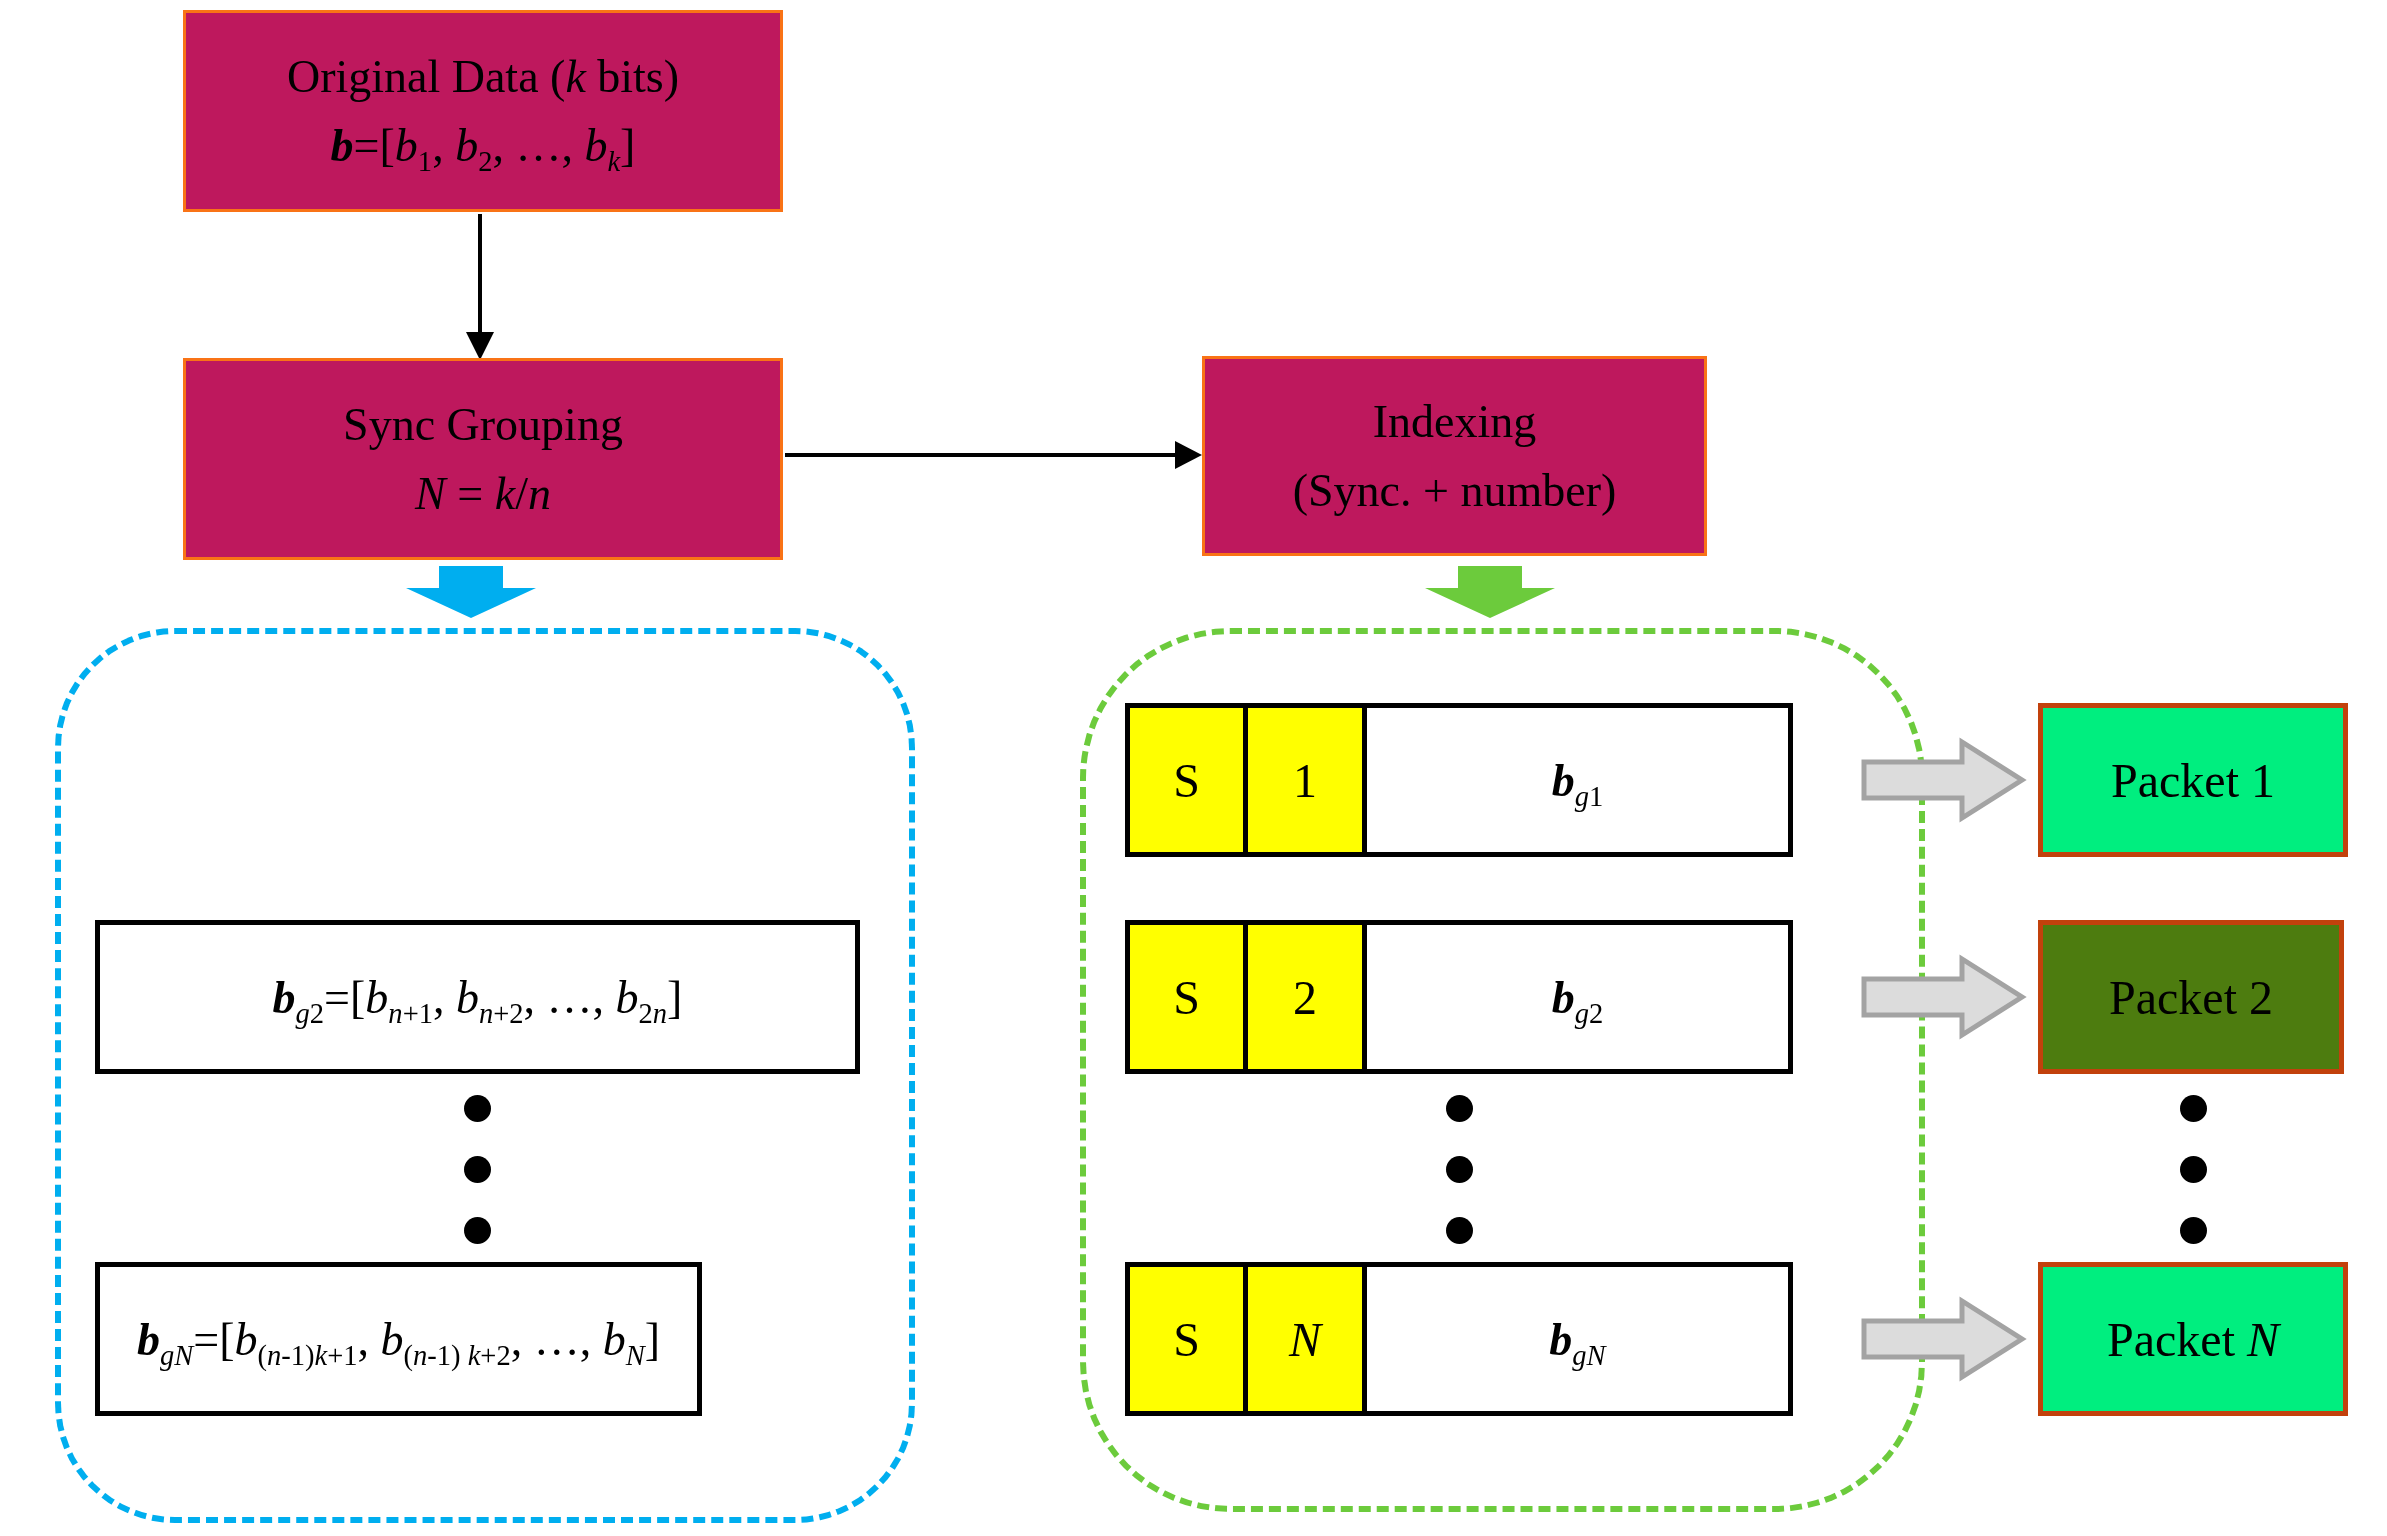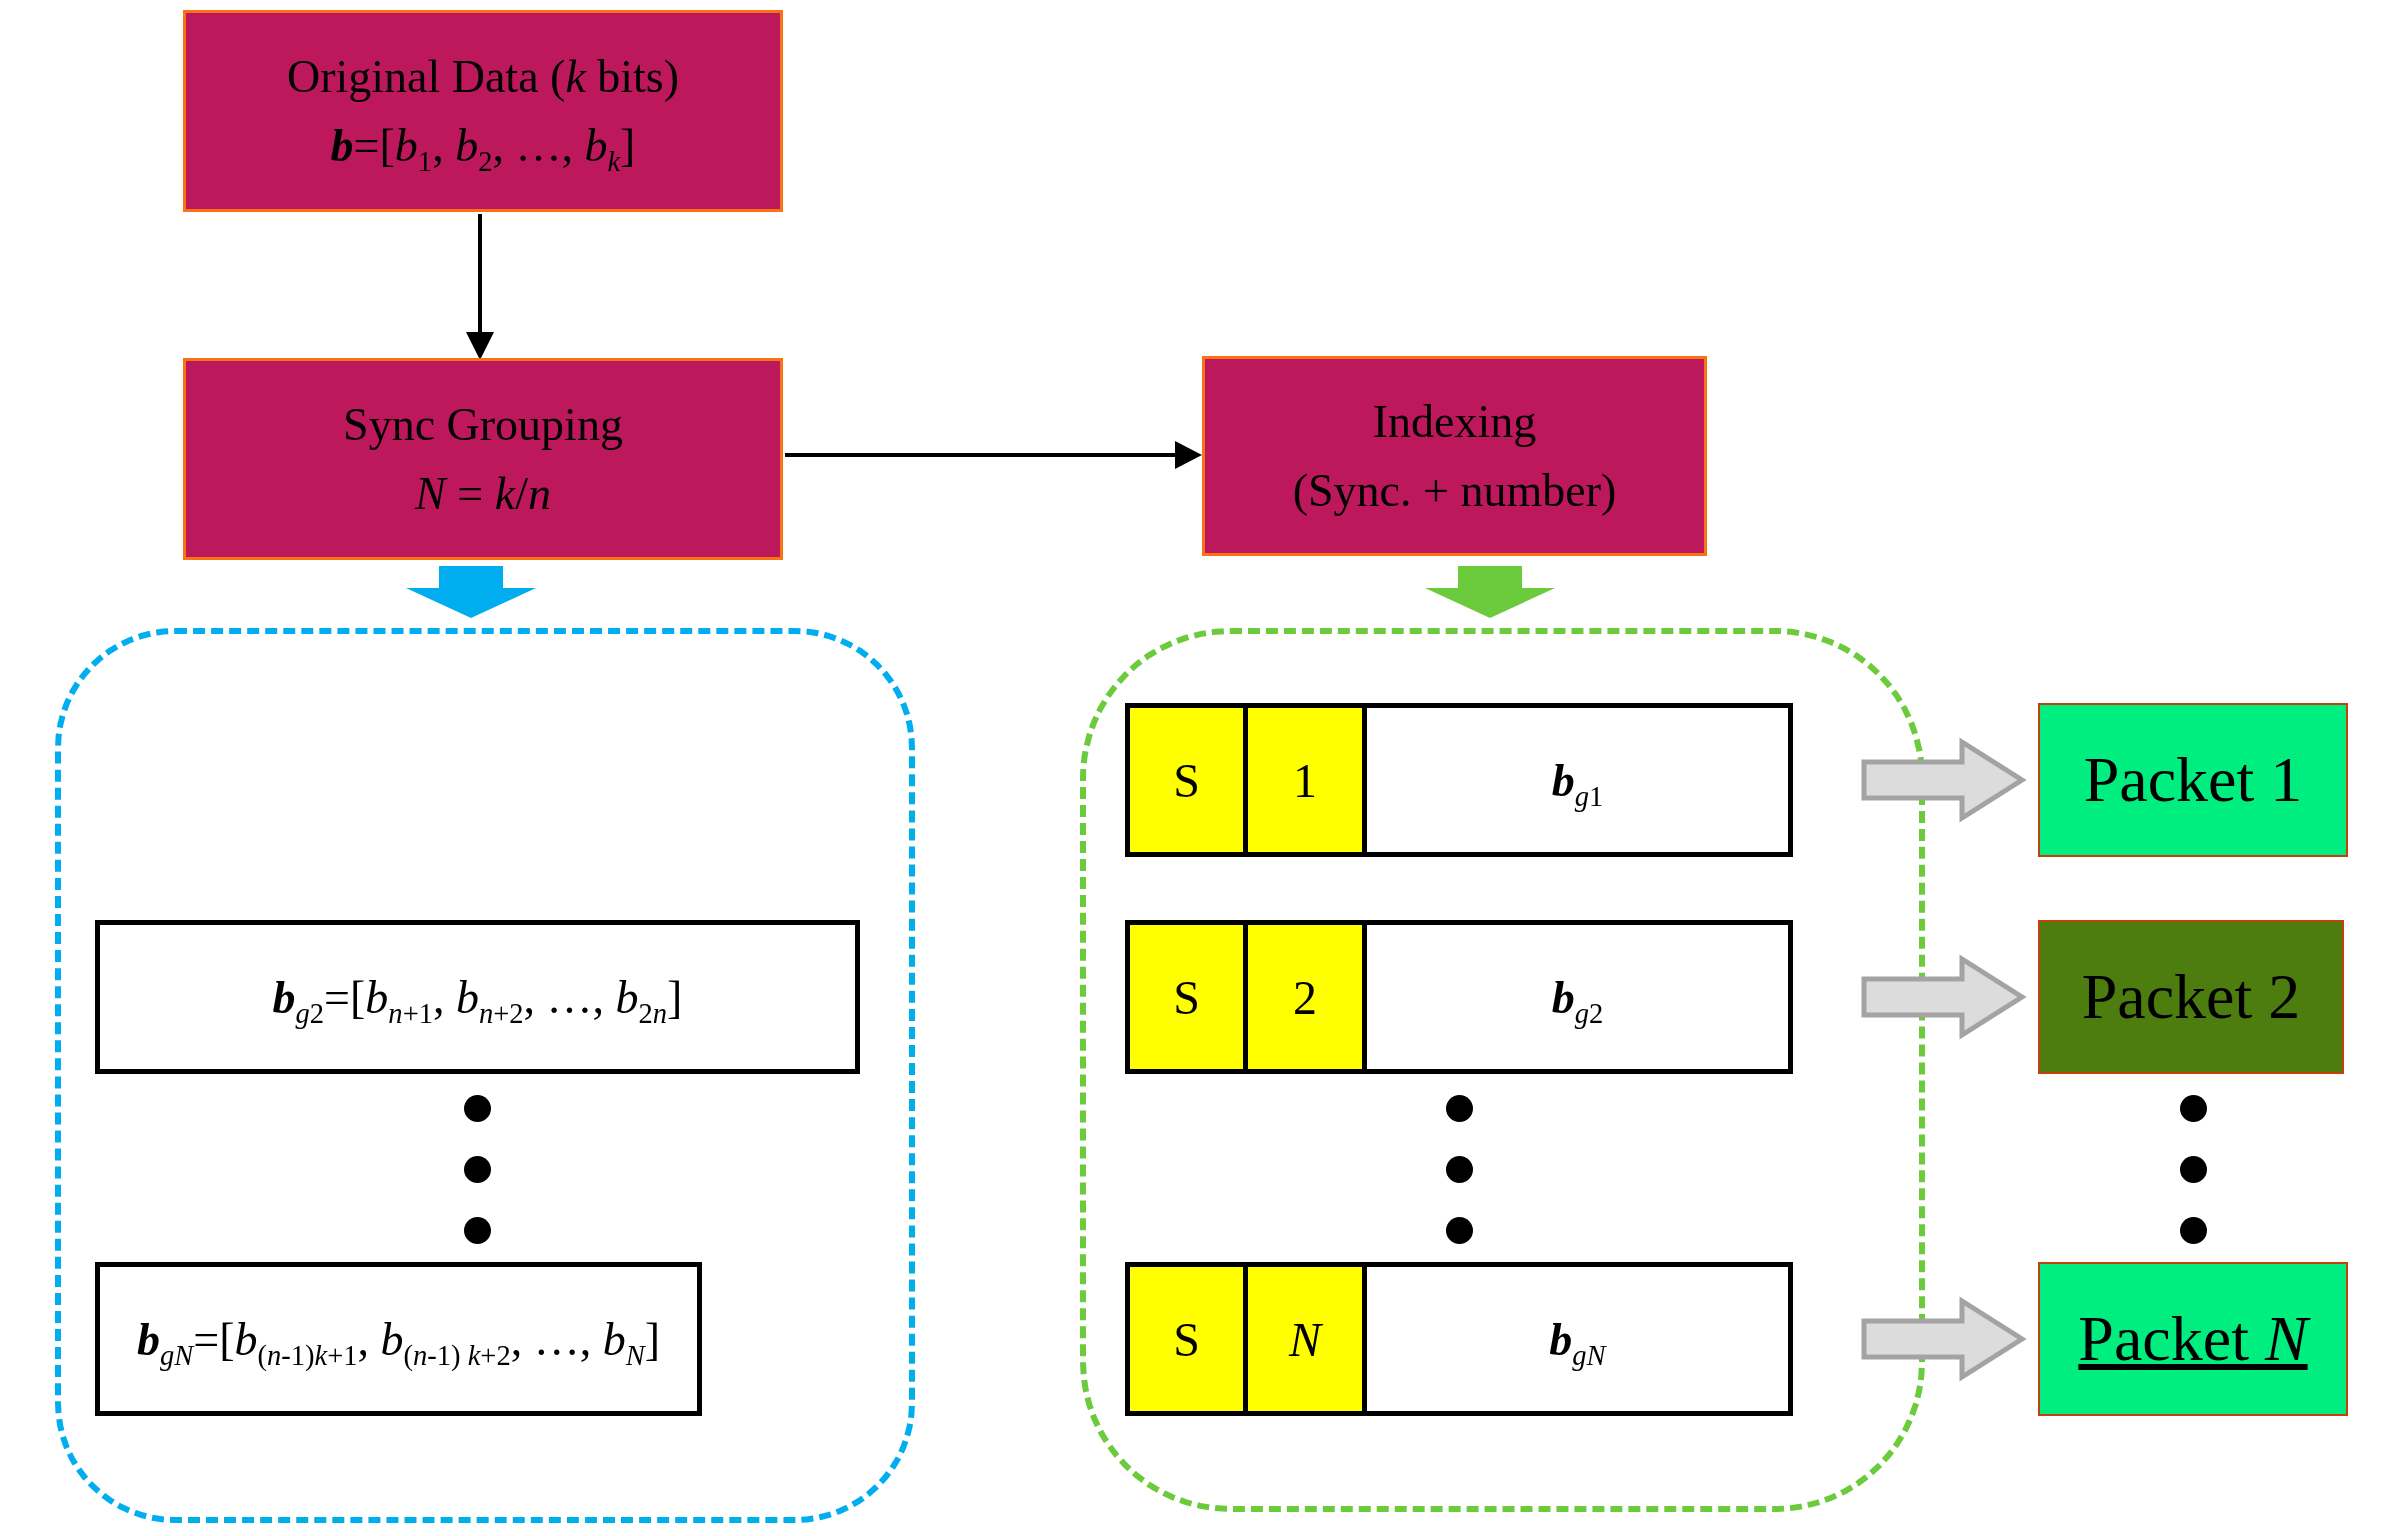--- a/index.html
+++ b/index.html
@@ -19,23 +19,23 @@
     border:5px solid #000; background:#fff;
     display:flex; align-items:center; justify-content:center;
     font-size:46px;
   }
   .indexed-row { border:5px solid #000; background:#fff; display:flex; align-items:stretch; font-size:48px; }
   .cell { display:flex; align-items:center; justify-content:center; }
   .cell-s { width:113px; border-right:5px solid #000; }
   .cell-i { width:114px; border-right:5px solid #000; }
   .cell-p { flex:1; font-size:46px; }
   .packet {
-    border:2px solid #c2410c;
+    border:5px solid #c2410c;
     display:flex; align-items:center; justify-content:center;
-    font-size:64px;
+    font-size:48px;
   }
   .fi  { font-style:italic; }
   .fbi { font-style:italic; font-weight:bold; }
   sub  { font-size:62%; line-height:0; vertical-align:-0.34em; }
   .dots { display:flex; flex-direction:column; align-items:center; gap:34px; }
   .dot  { width:27px; height:27px; border-radius:50%; background:#000; }
   svg { display:block; overflow:visible; }
 </style>
 </head>
 <body>
@@ -141,21 +141,21 @@
   <svg class="abs" style="left:1862px; top:1297px;" width="165" height="84">
     <polygon points="2,24 100,24 100,4 160,42 100,80 100,60 2,60" stroke-width="5" style="fill: rgb(220, 220, 220); stroke: rgb(163, 163, 163);"></polygon>
   </svg>
 
   <div class="abs packet" style="left: 2038px; top: 703px; width: 310px; height: 154px; background-color: rgb(0, 238, 127);">
     <span><span>Packet 1</span></span>
   </div>
   <div class="abs packet" style="left: 2038px; top: 920px; width: 306px; height: 154px; background-color: #4d7c0f;">
     <span><span>Packet 2</span></span>
   </div>
-  <div class="abs packet" style="left: 2038px; top: 1262px; width: 310px; height: 154px; background-color: rgb(0, 238, 127); text-decoration: underline;">
+  <div class="abs packet" style="left: 2038px; top: 1262px; width: 310px; height: 154px; background-color: rgb(0, 238, 127);">
     <span><span>Packet </span><span class="fi">N</span></span>
   </div>
 
   <div class="abs dots" style="left:2180px; top:1095px;">
     <div class="dot"></div>
     <div class="dot"></div>
     <div class="dot"></div>
   </div>
 
 </div>

